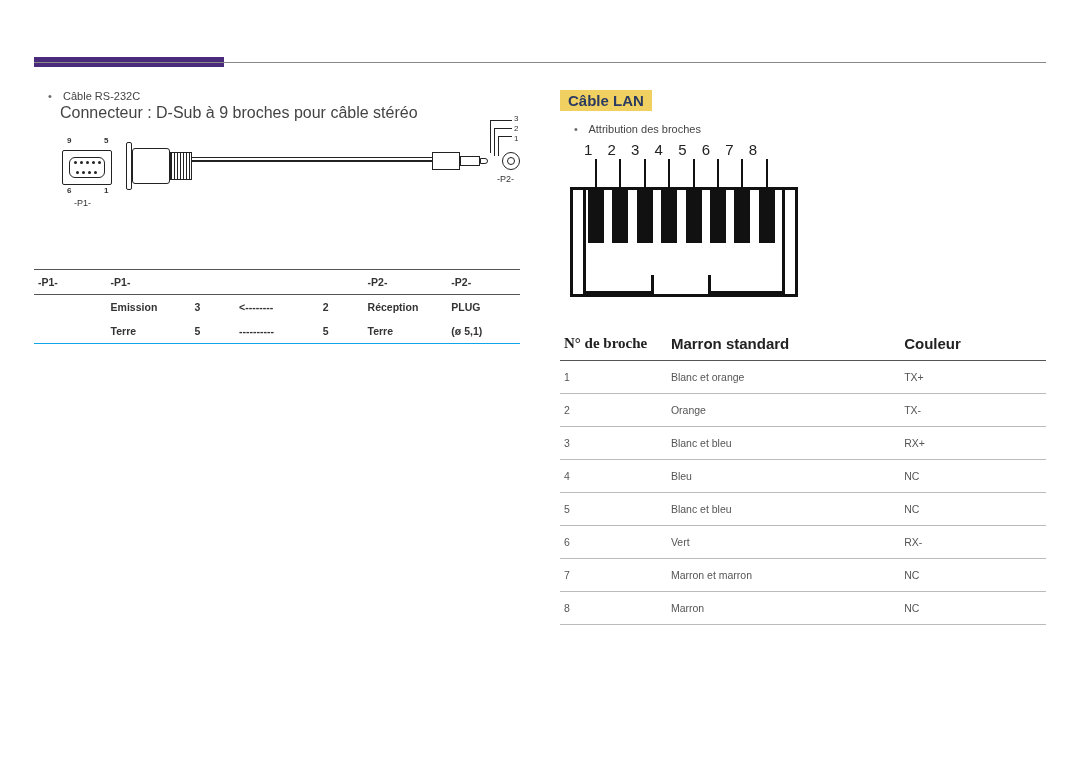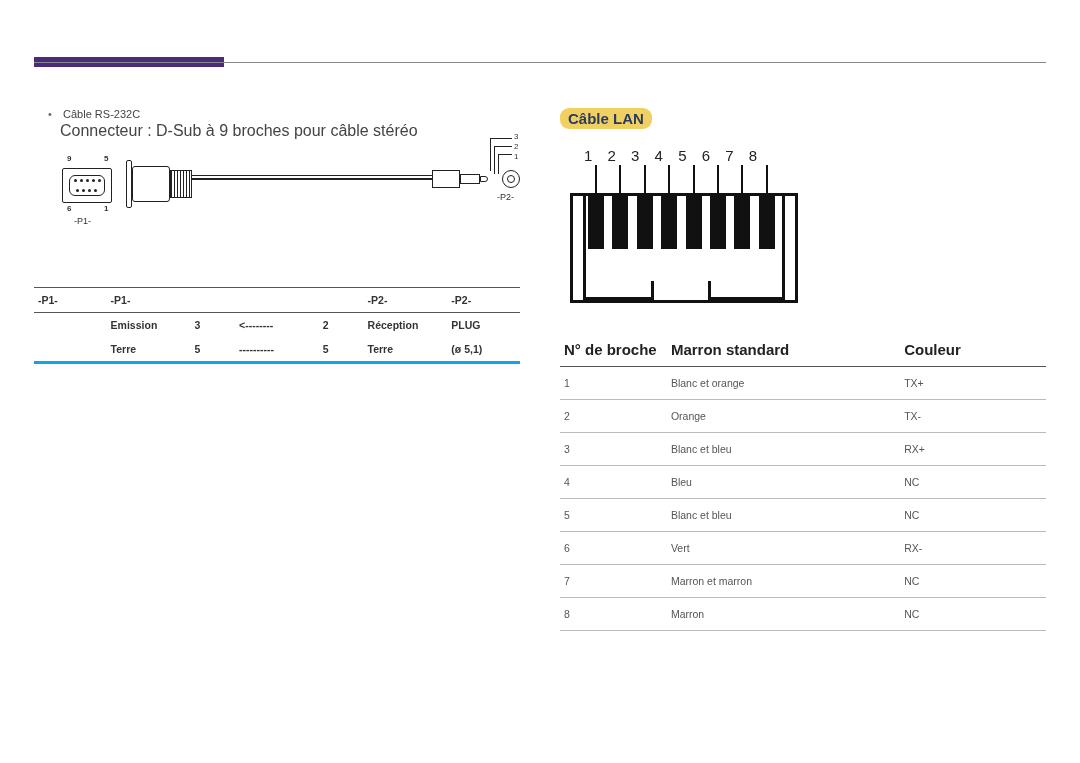--- a/index.html
+++ b/index.html
@@ -23,21 +23,21 @@
   .purple-bar {
     position: absolute;
     top: 57px;
     left: 34px;
     width: 190px;
     height: 10px;
     background: #4a2a7a;
   }
   .page {
     display: flex;
-    margin-top: 48px;
+    margin-top: 30px;
   }
   .col {
     width: 50%;
     padding: 0 20px 0 0;
   }
   .col.right { padding: 0 0 0 20px; }
 
   .bullet-line {
     font-size: 11px;
     color: #444;
@@ -128,40 +128,39 @@
   .jn2 { left: 480px; top: -10px; }
   .jn1 { left: 480px; top: 0px; }
   .p2-label { position: absolute; left: 463px; top: 40px; font-size: 9px; }
 
   
   .rs-table { width: 100%; border-collapse: collapse; font-size: 10.5px; }
   .rs-table th, .rs-table td {
     text-align: left; padding: 6px 4px;
   }
   .rs-table thead th { border-top: 1px solid #555; border-bottom: 1px solid #555; font-weight: bold; }
-  .rs-table tbody tr:last-child td { border-bottom: 3px solid #0ea5e9; }
+  .rs-table tbody tr:last-child td { border-bottom: 1px solid #0ea5e9; }
   .rs-table tbody td { font-weight: bold; }
   .rs-table .c1 { width: 13%; }
   .rs-table .c2 { width: 15%; }
   .rs-table .c3 { width: 8%; }
   .rs-table .c4 { width: 15%; }
   .rs-table .c5 { width: 8%; }
   .rs-table .c6 { width: 15%; }
   .rs-table .c7 { width: 13%; }
 
   
   .section-heading {
     display: inline-block;
     background: #f0d060;
     color: #2a3a60;
     font-size: 15px;
     font-weight: bold;
     padding: 2px 8px;
     margin-bottom: 12px;
-    border-radius: 9px;
   }
 
   .lan-diagram {
     position: relative;
     width: 260px;
     height: 160px;
     margin: 6px 0 26px 2px;
   }
   .lan-numbers { position: absolute; top: 0; left: 22px; display: flex; gap: 15.2px; font-size: 15px; color: #222; font-weight: 500;}
   .lan-jack {
@@ -191,21 +190,21 @@
     color: #222;
     padding: 8px 4px;
     border-bottom: 1px solid #555;
   }
   .lan-table td {
     padding: 10px 4px;
     border-bottom: 1px solid #bbb;
     color: #555;
     font-size: 10.5px;
   }
-  .lan-table .lc1 { width: 22%; }
+  .lan-table .lc1 { width: 22%; font-family: Liberation Serif, serif; }
   .lan-table .lc2 { width: 48%; }
   .lan-table .lc3 { width: 30%; }
 </style>
 </head>
 <body>
 
 <div class="purple-bar"></div>
 <div class="top-rule"></div>
 
 <div class="page">
@@ -291,20 +290,24 @@
             <td>5</td>
             <td>Terre</td>
             <td>(ø 5,1)</td>
           </tr>
         </tbody>
     </table>
   </div>
 
   <div class="col right">
     <div class="section-heading">Câble LAN</div>
+    <div class="bullet-line">
+      <span class="dot">•</span>
+      <span>Attribution des broches</span>
+    </div>
 
     <div class="lan-diagram">
       <div class="lan-numbers">
           <span>1</span>
           <span>2</span>
           <span>3</span>
           <span>4</span>
           <span>5</span>
           <span>6</span>
           <span>7</span>

